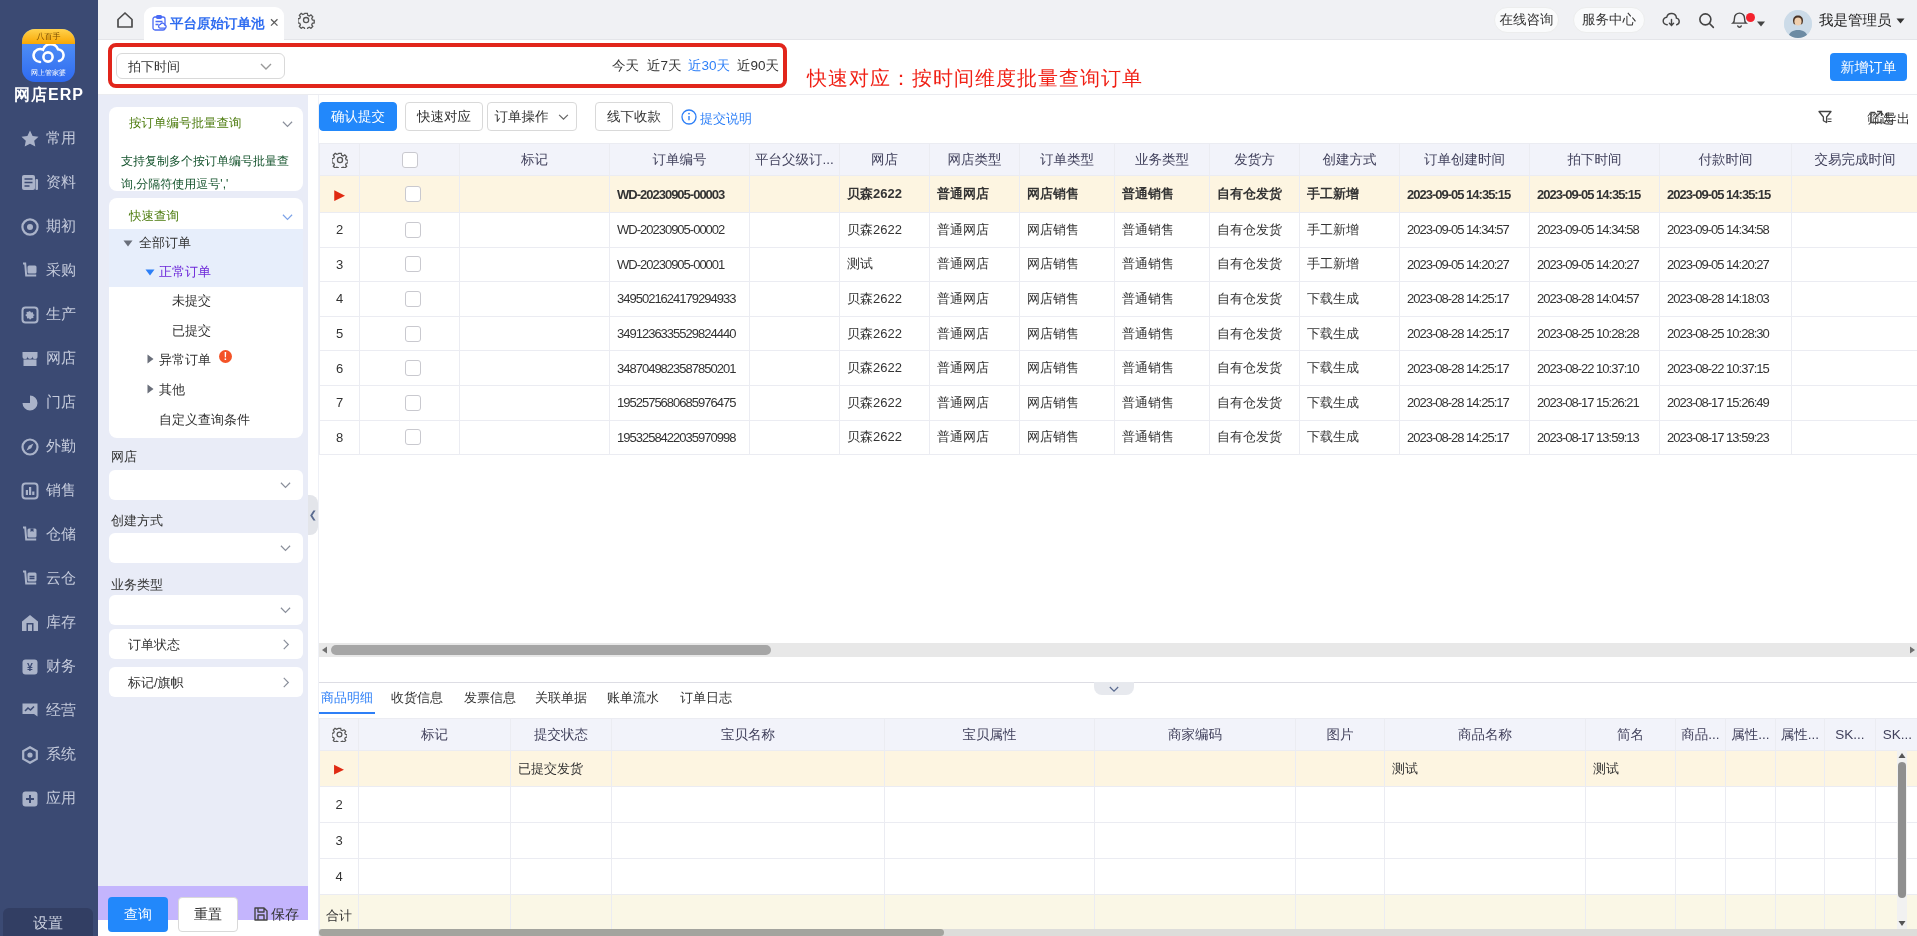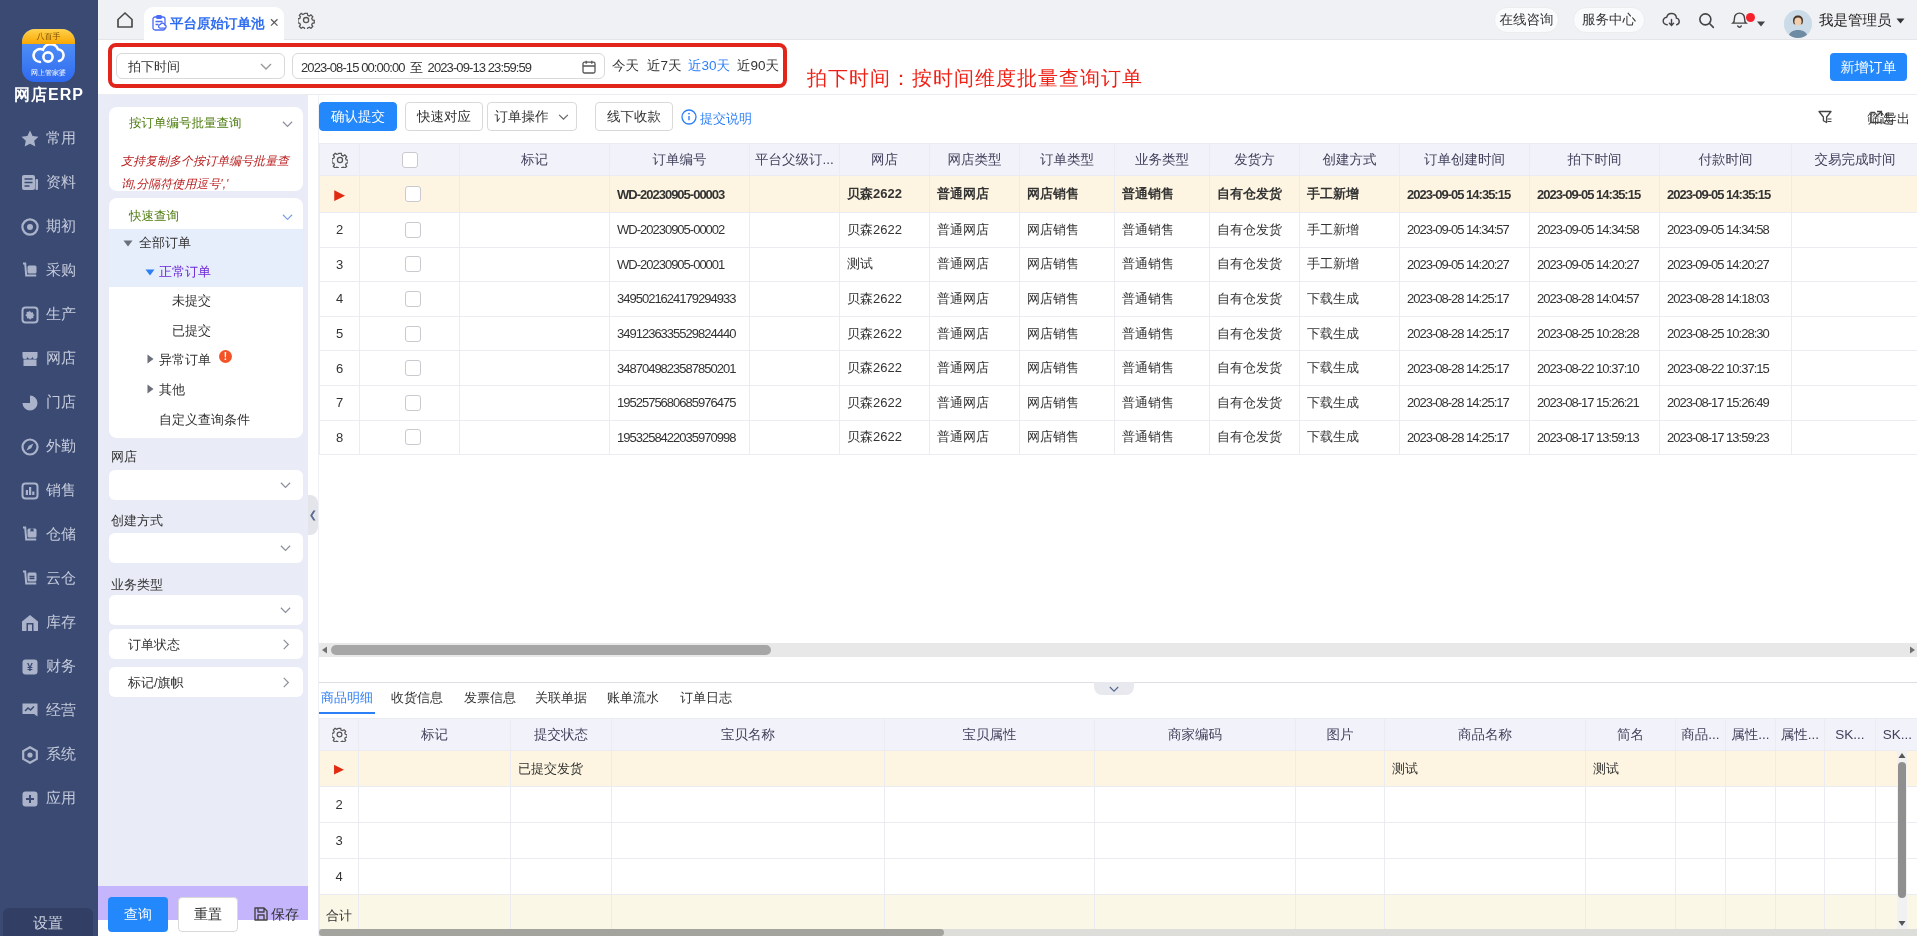--- a/index.html
+++ b/index.html
@@ -33,21 +33,21 @@
 .inputbox { position:absolute; top:13px; height:26px; background:#fff; border:1px solid #d9d9d9; border-radius:6px; font-size:13px; color:#333; }
 #redtext { left:709px; top:25px; font-size:20px; color:#f01f14; white-space:nowrap; letter-spacing:1px; }
 #newbtn { left:1732px; top:13px; width:77px; height:28px; background:#2288fb; color:#fff; border-radius:4px; font-size:14px; text-align:center; line-height:28px; }
 .qlink { font-size:13.5px; color:#333; }
 
 
 #lpanel { left:98px; top:95px; width:210px; height:791px; background:#e9ecf7; }
 .card { position:absolute; left:11px; width:194px; background:#fff; border-radius:8px; }
 .cardtitle { position:absolute; left:20px; font-size:12.5px; color:#4d7c0f; }
 .chev { position:absolute; width:11px; height:11px; }
-.ph { position:absolute; left:12px; color:#b91c1c; font-size:12px;font-style:italic; }
+.ph { position:absolute; left:12px; color:#14532d; font-size:12px; }
 .treerow { position:absolute; left:0; width:194px; height:29px; font-size:13px; color:#333; }
 .lbl { position:absolute; left:13px; font-size:13px; color:#333; }
 .sel { position:absolute; left:11px; width:194px; height:30px; background:#fff; border-radius:6px; }
 #lfoot { left:98px; top:886px; width:210px; height:34px; background:#c4b5fd; }
 
 
 #content { left:318px; top:95px; width:1599px; height:841px; background:#fff; border-left:1px solid #eef0f6; }
 #lphandle { left:308px; top:495px; width:10px; height:40px; background:#e3e5ea; border-radius:0 8px 8px 0; color:#5a6b90; font-size:10px; line-height:40px; text-align:center; }
 .tbtn { position:absolute; top:7px; height:29px; border:1px solid #d9d9d9; border-radius:4px; background:#fff; font-size:13.5px; color:#333; text-align:center; }
 
@@ -274,33 +274,25 @@
       <path d="M1 1.5h8L5 6.5z" fill="#333"></path>
     </svg>
 </div>
 <div class="abs" id="filterbar">
   <div class="abs" id="redrect"></div>
   <div class="inputbox" style="left:18px;width:169px;padding:4px 0 0 11px">拍下时间
     <svg class="abs" style="right:12px;top:9px;width:12px;height:8px" viewBox="0 0 12 8">
         <path d="M1 1l5 5 5-5" fill="none" stroke="#999" stroke-width="1.4"></path>
       </svg>
   </div>
-  <div class="inputbox" style="left:194px;width:313px;padding:5px 26px 0 8px;letter-spacing:-0.9px">2023-08-15 00:00:00&nbsp; 至&nbsp; 2023-09-13 23:59:59
-    <svg class="abs" style="right:8px;top:6px;width:14px;height:14px" viewBox="0 0 14 14">
-        <g fill="none" stroke="#555" stroke-width="1.3">
-          <rect x="1" y="2.2" width="12" height="10.8" rx="1.5"></rect>
-          <path d="M1 6h12M4.2 0.8v3M9.8 0.8v3"></path>
-        </g>
-      </svg>
-  </div>
   <div class="abs qlink" style="left:514px;top:17px">今天</div>
   <div class="abs qlink" style="left:549px;top:17px">近7天</div>
   <div class="abs qlink" style="left:590px;top:17px;color:#2d7ff7">近30天</div>
   <div class="abs qlink" style="left:639px;top:17px">近90天</div>
-  <div class="abs" id="redtext">拍下时间：按时间维度批量查询订单</div>
+  <div class="abs" id="redtext">快速对应：按时间维度批量查询订单</div>
   <div class="abs" id="newbtn">新增订单</div>
 </div>
 <div class="abs" id="lpanel">
   <div class="card" style="top:12px;height:84px">
     <div class="cardtitle" style="top:8px">按订单编号批量查询</div>
     <svg class="chev" style="right:10px;top:12px" viewBox="0 0 12 8">
         <path d="M1 1l5 5 5-5" fill="none" stroke="#8a8f9b" stroke-width="1.3"></path>
       </svg>
     <div class="ph" style="top:46px">支持复制多个按订单编号批量查</div>
     <div class="ph" style="top:69px">询,分隔符使用逗号','</div>

